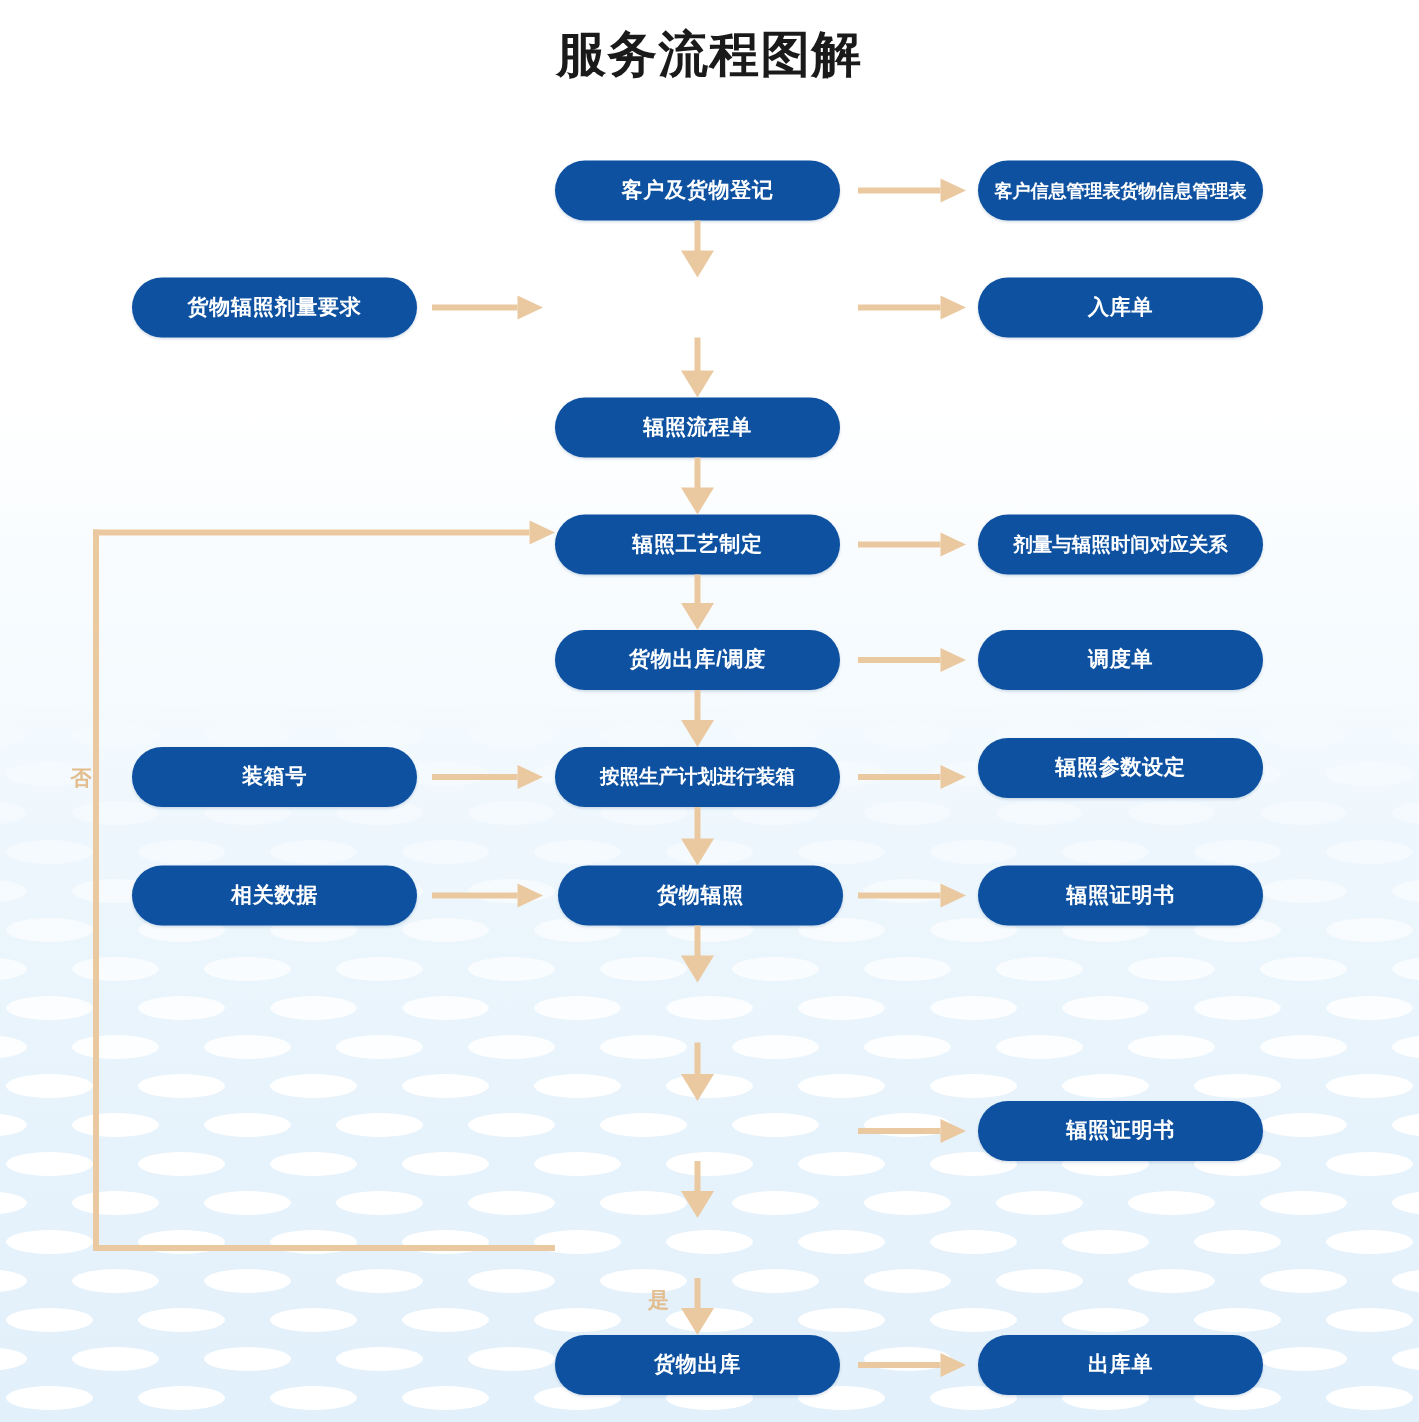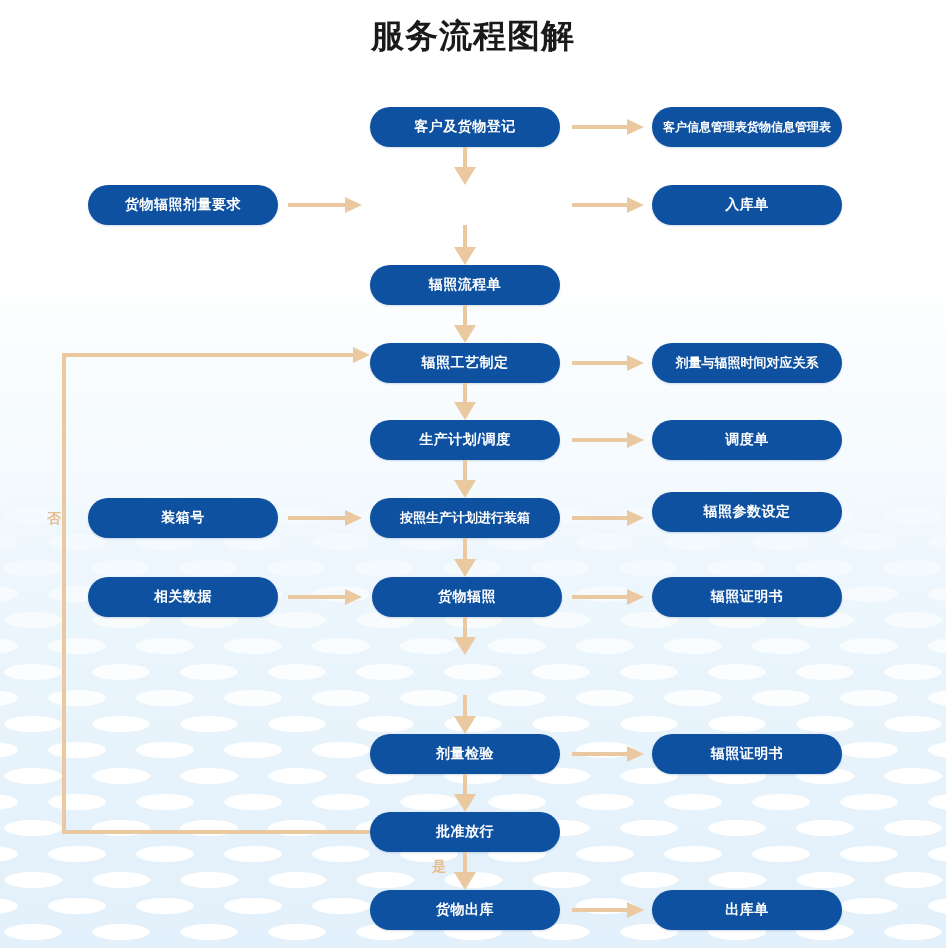--- a/index.html
+++ b/index.html
@@ -396,30 +396,28 @@
 
   <div id="title">服务流程图解</div>
 
   <div class="node" style="left:370px; top:107px;">客户及货物登记</div>
 
 
   <div class="node" style="left:370px; top:265px;">辐照流程单</div>
 
   <div class="node" style="left:370px; top:343px;">辐照工艺制定</div>
 
-  <div class="node" style="left:370px; top:420px;">生产计划/调度</div>
+  <div class="node" style="left:370px; top:420px;">货物出库/调度</div>
 
   <div class="node tight" style="left:370px; top:498px;">按照生产计划进行装箱</div>
 
   <div class="node" style="left:372px; top:577px;">货物辐照</div>
 
 
-  <div class="node" style="left:370px; top:734px;">剂量检验</div>
-
-  <div class="node" style="left:370px; top:812px;">批准放行</div>
+
 
   <div class="node" style="left:370px; top:890px;">货物出库</div>
 
   <div class="node" style="left:88px; top:498px;">装箱号</div>
 
   <div class="node" style="left:88px; top:185px;">货物辐照剂量要求</div>
 
   <div class="node" style="left:88px; top:577px;">相关数据</div>
 
   <div class="node tight" style="left:652px; top:107px; width:190px; font-size:12px;">客户信息管理表货物信息管理表</div>

